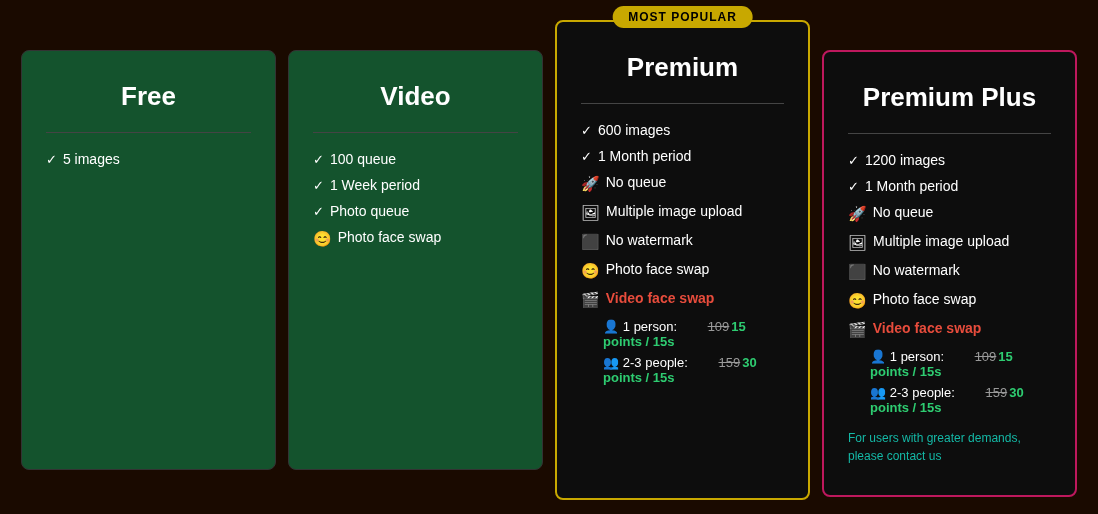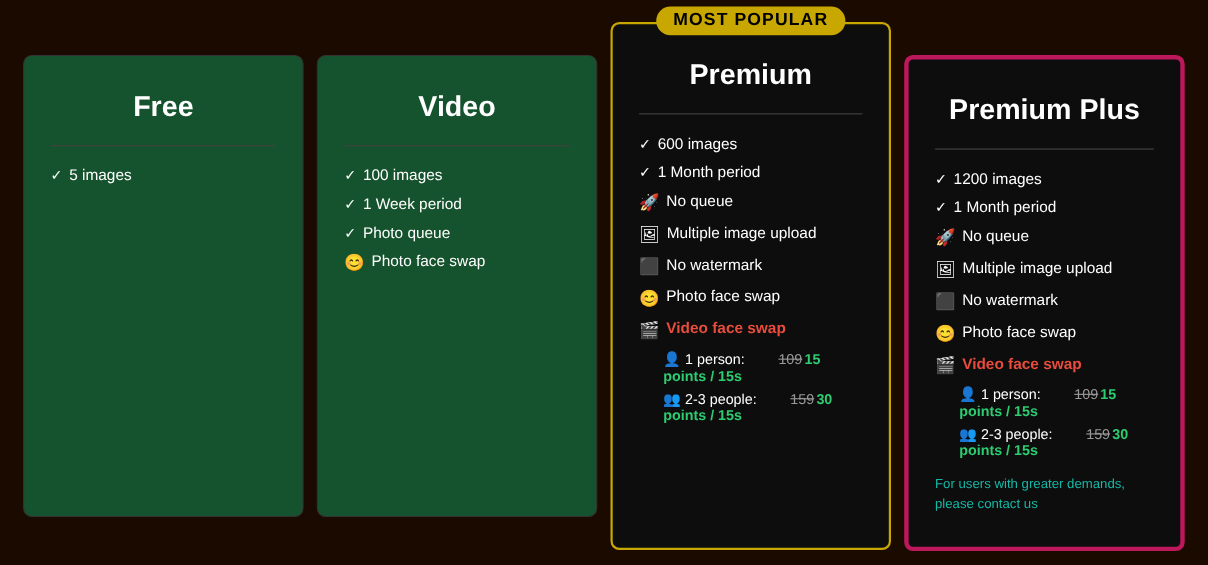--- a/index.html
+++ b/index.html
@@ -31,31 +31,31 @@
       margin: 0 6px;
       border: 1px solid #333;
     }
     .plan-card.premium {
       border: 2px solid #c8a800;
       margin-top: -30px;
       min-height: 480px;
       background: #0d0d0d;
     }
     .plan-card.premium-plus {
-      border: 4px solid #be185d;
+      border: 2px solid #be185d;
       background: #0d0d0d;
     }
     .most-popular-badge {
       position: absolute;
       top: -16px;
       left: 50%;
       transform: translateX(-50%);
       background: #c8a800;
       color: #000;
-      font-size: 16px;
+      font-size: 12px;
       font-weight: bold;
       padding: 4px 16px;
       border-radius: 20px;
       white-space: nowrap;
       letter-spacing: 1px;
     }
     .plan-title {
       color: #fff;
       font-size: 26px;
       font-weight: bold;
@@ -131,21 +131,21 @@
           <span>5 images</span>
         </li>
       </ul>
     </div>
     <div class="plan-card">
       <div class="plan-title">Video</div>
       <hr class="divider">
       <ul class="feature-list">
         <li class="feature-item">
           <span class="check">✓</span>
-          <span>100 images</span>
+          <span>100 queue</span>
         </li>
         <li class="feature-item">
           <span class="check">✓</span>
           <span>1 Week period</span>
         </li>
         <li class="feature-item">
           <span class="check">✓</span>
           <span>Photo queue</span>
         </li>
         <li class="feature-item">

